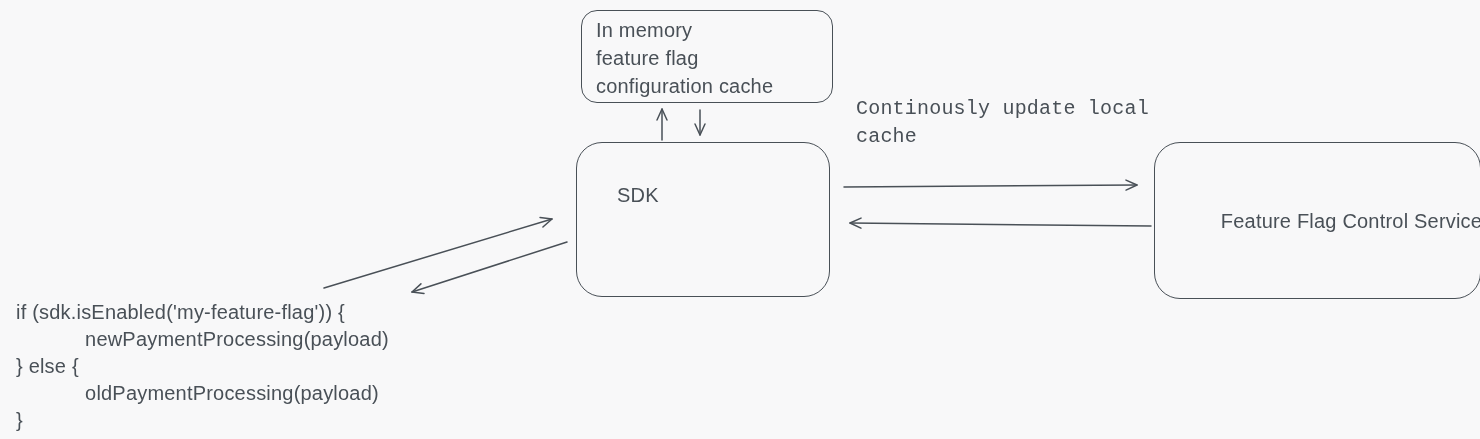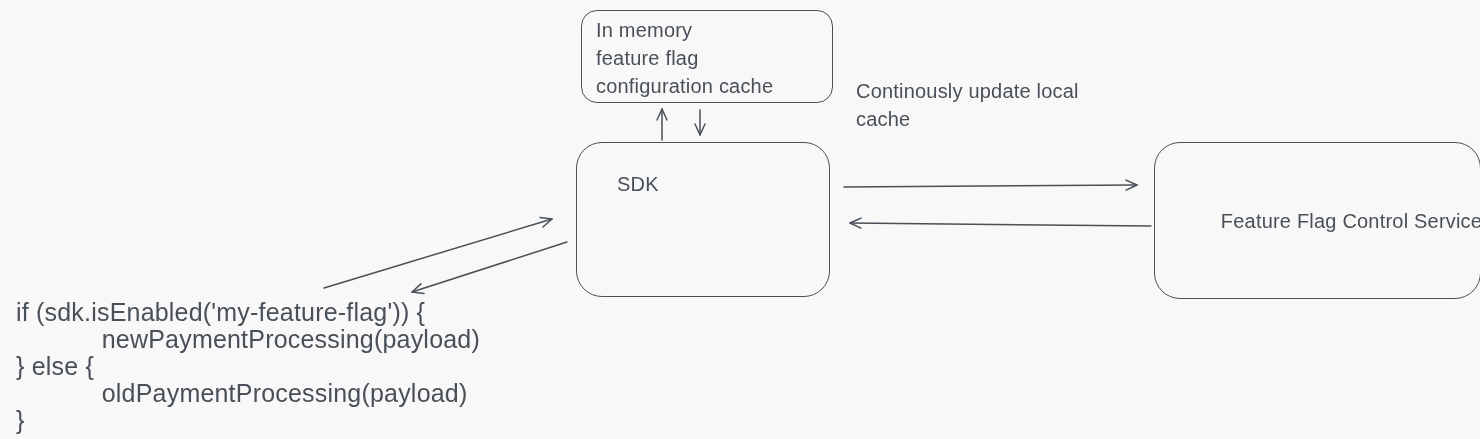--- a/index.html
+++ b/index.html
@@ -42,27 +42,27 @@
   .node-sdk{left:565px;top:142px;width:254px;height:155px;border-radius:26px;}
   .node-service{left:1143px;top:142px;width:327px;height:157px;border-radius:26px;}
   .lbl{
     position:absolute;
     font-size:20px;
     line-height:28px;
     white-space:pre-line;
     letter-spacing:0.2px;
   }
   .lbl-cache{left:585px;top:16px;}
-  .lbl-sdk{left:606px;top:170px;}
+  .lbl-sdk{left:606px;top:181px;}
   .lbl-service{left:1143px;top:207px;width:395px;text-align:center;white-space:nowrap;}
-  .lbl-note{left:845px;top:77px;}
+  .lbl-note{left:845px;top:95px;font-family:Liberation Mono, monospace;}
   .code{
     position:absolute;
     left:5px;top:299px;
-    font-size:25px;
+    font-size:20px;
     line-height:27px;
     white-space:pre;
     letter-spacing:0.2px;
   }
 </style>
 </head>
 <body>
 
 <div class="canvas">
 

